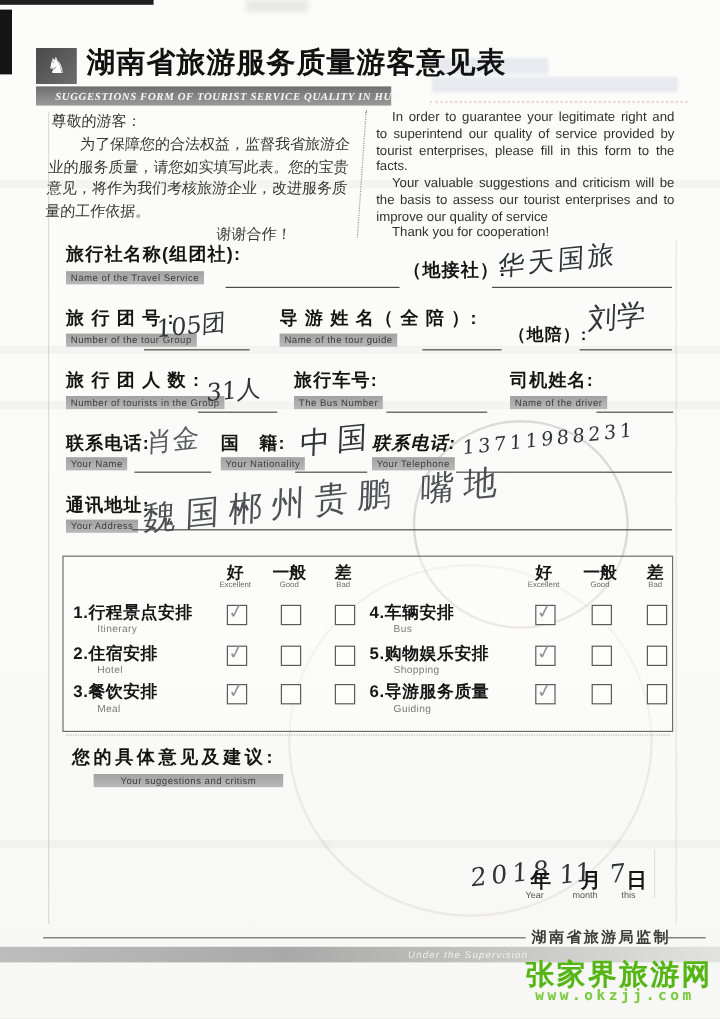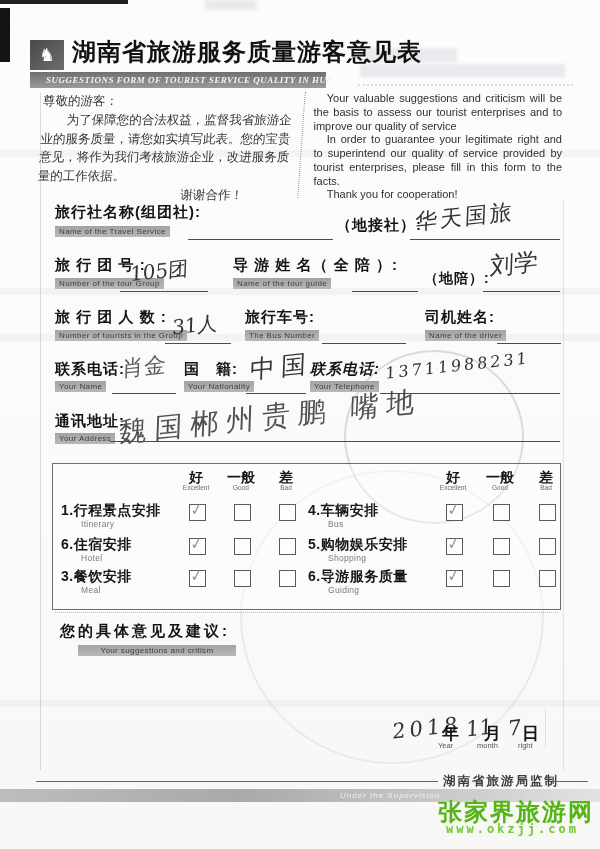--- a/index.html
+++ b/index.html
@@ -94,22 +94,22 @@
       <span>SUGGESTIONS FORM OF TOURIST SERVICE QUALITY IN HUN</span>
     </div>
 
   <div class="intro">
     <div class="intro-cn">
       <div>尊敬的游客：</div>
       <p>为了保障您的合法权益，监督我省旅游企业的服务质量，请您如实填写此表。您的宝贵意见，将作为我们考核旅游企业，改进服务质量的工作依据。</p>
       <div class="cn-close">谢谢合作！</div>
     </div>
     <div class="intro-en">
+      <p>In order to guarantee your legitimate right and to superintend our quality of service provided by tourist enterprises, please fill in this form to the facts.</p>
       <p>Your valuable suggestions and criticism will be the basis to assess our tourist enterprises and to improve our quality of service</p>
-      <p>In order to guarantee your legitimate right and to superintend our quality of service provided by tourist enterprises, please fill in this form to the facts.</p>
       <p>Thank you for cooperation!</p>
     </div>
   </div>
 
   <div class="lbl" style="left:55px;top:203px;">旅行社名称(组团社):</div>
   <div class="sub" style="left:55px;top:226px;">Name of the Travel Service</div>
   <div class="uline" style="left:188px;top:239px;width:145px;"></div>
   <div class="lbl" style="left:336px;top:216px;">（地接社）:</div>
   <div class="hand" style="left:415px;top:202px;font-size:22px;letter-spacing:3px;">华天国旅</div>
   <div class="uline" style="left:410px;top:239px;width:150px;"></div>
@@ -187,21 +187,21 @@
     <div class="chk" style="left:136px;top:40px;">
         <span class="mark">✓</span>
       </div>
     <div class="chk" style="left:181px;top:40px;">
         <span class="mark"></span>
       </div>
     <div class="chk" style="left:226px;top:40px;">
         <span class="mark"></span>
       </div>
 
-    <div class="ritem" style="left:8px;top:72px;">6.住宿安排</div>
+    <div class="ritem" style="left:8px;top:72px;">2.住宿安排</div>
     <div class="ren" style="left:28px;top:89px;">Hotel</div>
     <div class="chk" style="left:136px;top:74px;">
         <span class="mark">✓</span>
       </div>
     <div class="chk" style="left:181px;top:74px;">
         <span class="mark"></span>
       </div>
     <div class="chk" style="left:226px;top:74px;">
         <span class="mark"></span>
       </div>
@@ -260,21 +260,21 @@
   <div class="sub" style="left:78px;top:645px;width:150px;text-align:center;">Your suggestions and critism</div>
 
   <div class="hand" style="left:392px;top:716px;font-size:21px;letter-spacing:4px;">2018</div>
   <div class="lbl" style="left:442px;top:722px;font-size:17px;">年</div>
   <div class="abs" style="left:438px;top:741px;font-size:7.5px;color:#555;">Year</div>
   <div class="hand" style="left:466px;top:716px;font-size:21px;">11</div>
   <div class="lbl" style="left:484px;top:722px;font-size:17px;">月</div>
   <div class="abs" style="left:477px;top:741px;font-size:7.5px;color:#555;">month</div>
   <div class="hand" style="left:508px;top:716px;font-size:21px;">7</div>
   <div class="lbl" style="left:522px;top:722px;font-size:17px;">日</div>
-  <div class="abs" style="left:518px;top:741px;font-size:7.5px;color:#555;">right</div>
+  <div class="abs" style="left:518px;top:741px;font-size:7.5px;color:#555;">this</div>
   <div class="edge" style="left:545px;top:708px;height:40px;opacity:.8;"></div>
 
   <div class="rule" style="left:36px;top:781px;width:402px;border-bottom-color:#666;"></div>
   <div class="supv">湖南省旅游局监制</div>
   <div class="rule" style="left:552px;top:781px;width:36px;border-bottom-color:#666;"></div>
   <div class="graybar"></div>
   <div class="barnote">Under the Supervision</div>
   <div class="site">张家界旅游网</div>
   <div class="url">www.okzjj.com</div>
 

